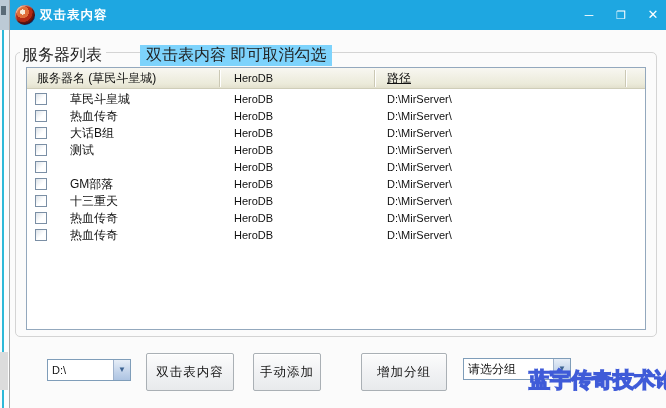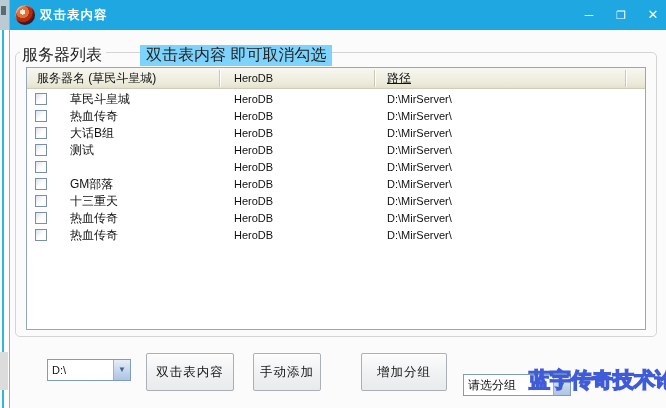--- a/index.html
+++ b/index.html
@@ -108,21 +108,21 @@
   .btn-search { left: 136px; width: 88px; }
   .btn-manual { left: 243px; width: 68px; }
   .btn-group  { left: 351px; width: 86px; }
   .btn-addsel { left: 558px; width: 94px; }
 
   .combo {
     position: absolute; height: 22px; background: #ffffff;
     border: 1px solid #7f9db9; font-size: 11px; color: #111;
   }
   .combo-drive { left: 37px; top: 359px; width: 84px; }
-  .combo-group { left: 453px; top: 358px; width: 108px; font-size: 12px; margin-top: 16px; }
+  .combo-group { left: 453px; top: 358px; width: 108px; font-size: 12px; }
   .combo-text { position: absolute; left: 4px; top: 0; height: 20px; line-height: 20px; white-space: nowrap; }
   .combo-arrow {
     position: absolute; right: 0; top: 0; width: 17px; height: 20px;
     background: linear-gradient(#e7eef7, #c2d3ea 60%, #aec4e2);
     border-left: 1px solid #9fb2cc;
     color: #3f6492; font-size: 8px; text-align: center; line-height: 20px;
   }
 
   
   .watermark {

